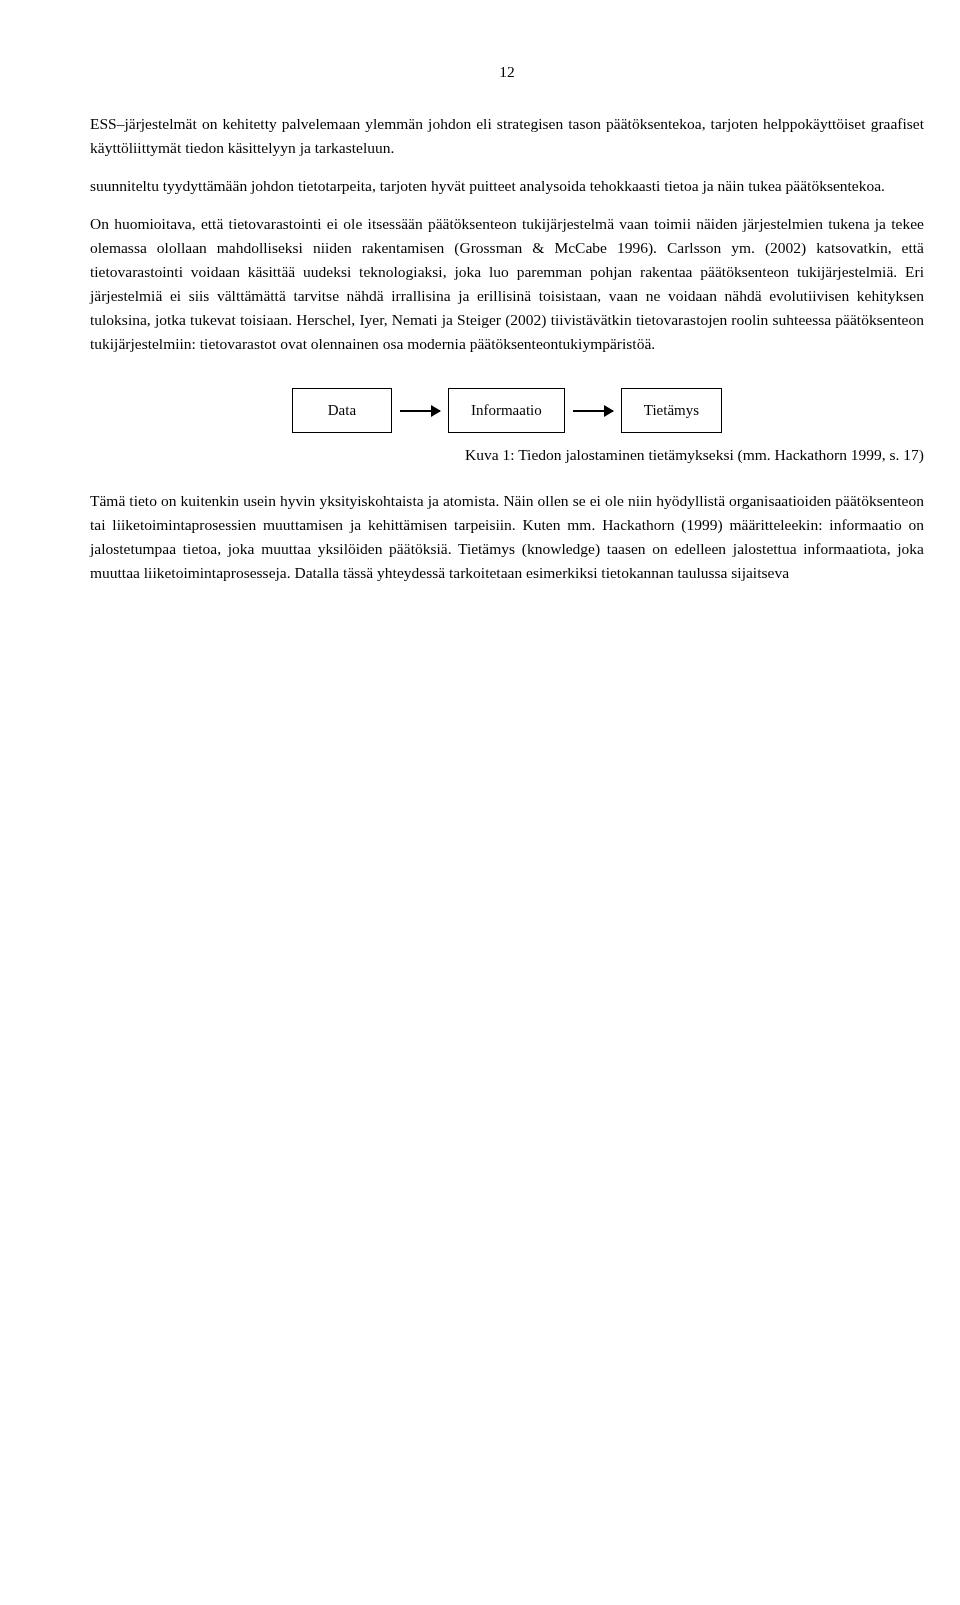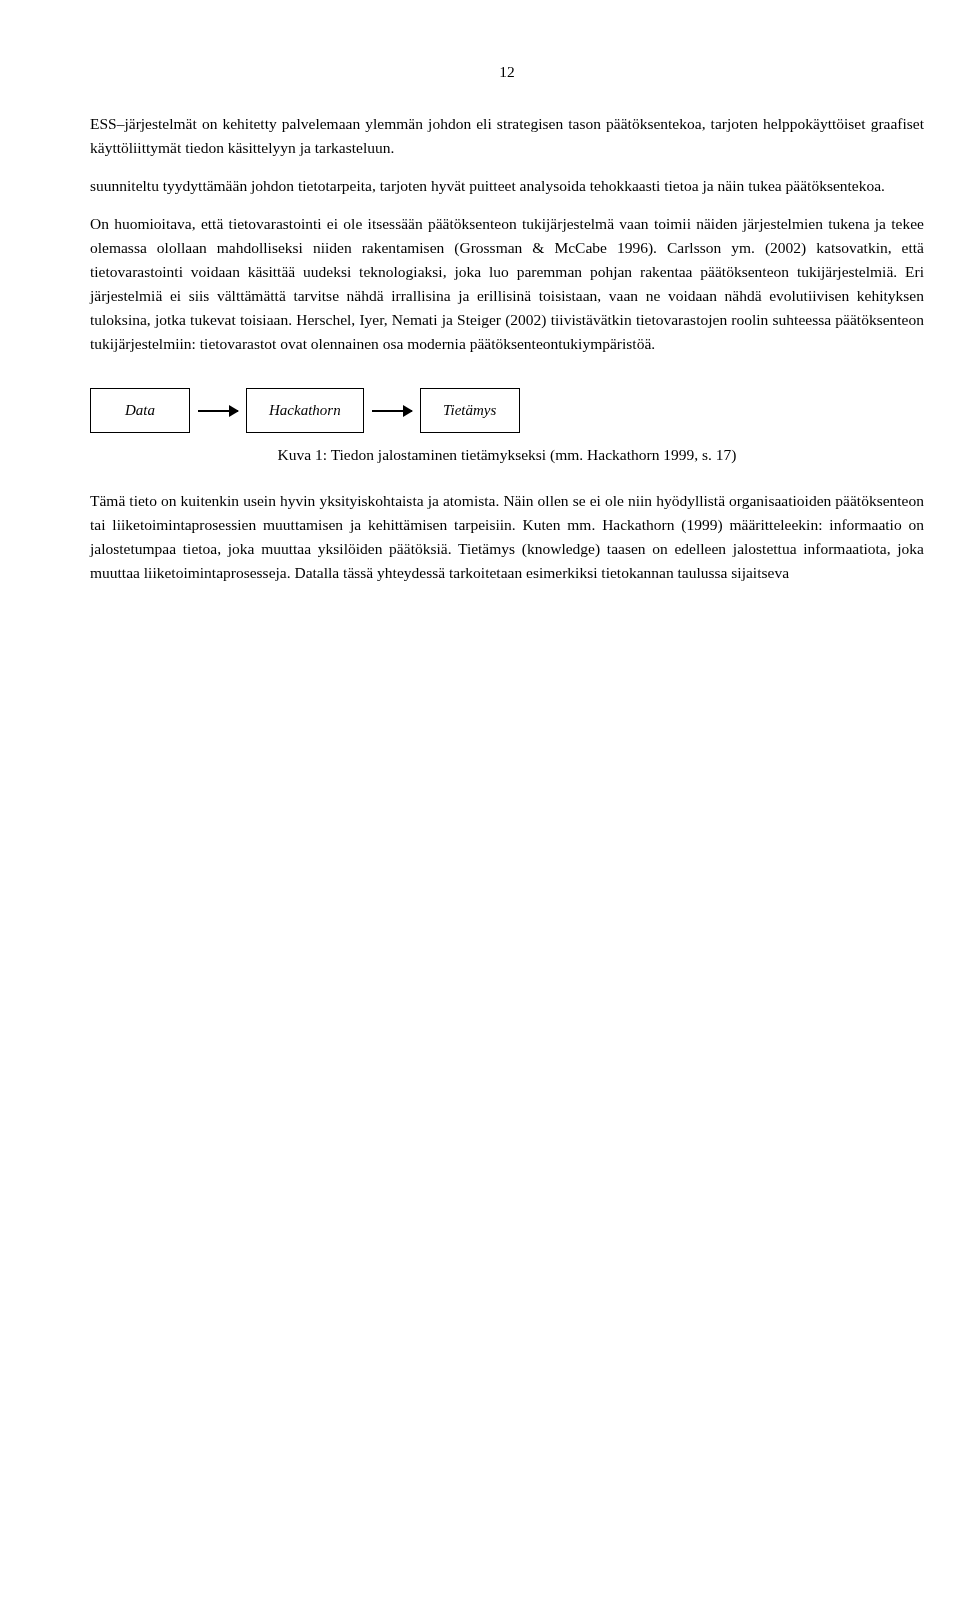--- a/index.html
+++ b/index.html
@@ -35,23 +35,23 @@
       text-indent: 0;
     }
 
     .spacer {
       margin-bottom: 22px;
     }
 
     
     .diagram-container {
       display: flex;
+      justify-content: center;
       align-items: center;
       margin: 32px 0 10px 0;
-      font-style: italic;
     }
 
     .diagram-box {
       border: 1.5px solid #000;
       padding: 10px 22px;
       font-size: 15px;
       min-width: 100px;
       text-align: center;
     }
 
@@ -74,21 +74,21 @@
       right: -1px;
       top: -5px;
       width: 0;
       height: 0;
       border-left: 10px solid #000;
       border-top: 6px solid transparent;
       border-bottom: 6px solid transparent;
     }
 
     .diagram-caption {
-      text-align: center;
+      text-align: right;
       margin-bottom: 22px;
       font-size: 15.5px;
     }
   </style>
 </head>
 <body>
 
 <div class="page">
 
   <div class="page-number">
@@ -111,21 +111,21 @@
 
 
   <div class="diagram-container">
     <div class="diagram-box">
       <span>Data</span>
     </div>
     <div class="diagram-arrow">
       <div class="arrow-line"></div>
     </div>
     <div class="diagram-box">
-      <span>Hackathorn</span>
+      <span>Informaatio</span>
     </div>
     <div class="diagram-arrow">
       <div class="arrow-line"></div>
     </div>
     <div class="diagram-box">
       <span>Tietämys</span>
     </div>
   </div>
 
   <p class="diagram-caption">

